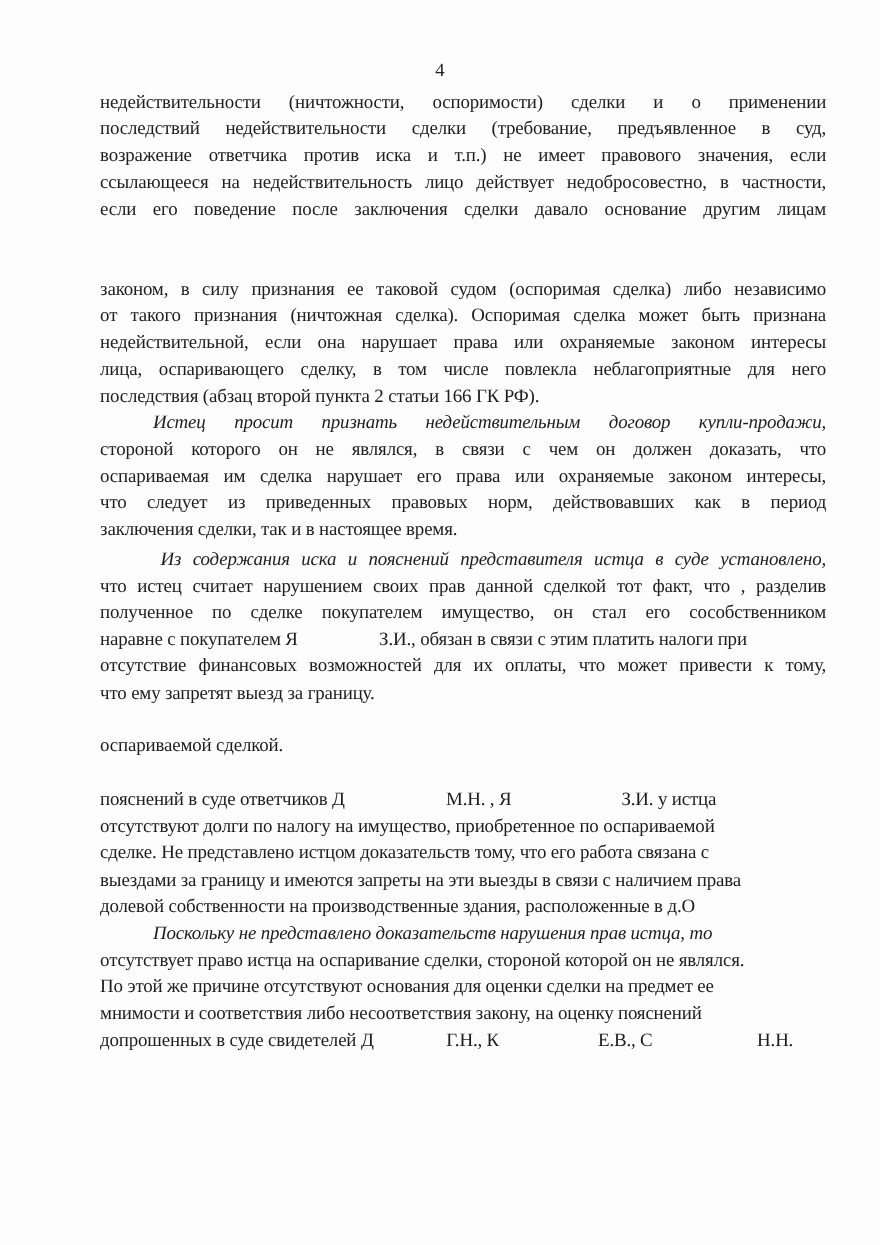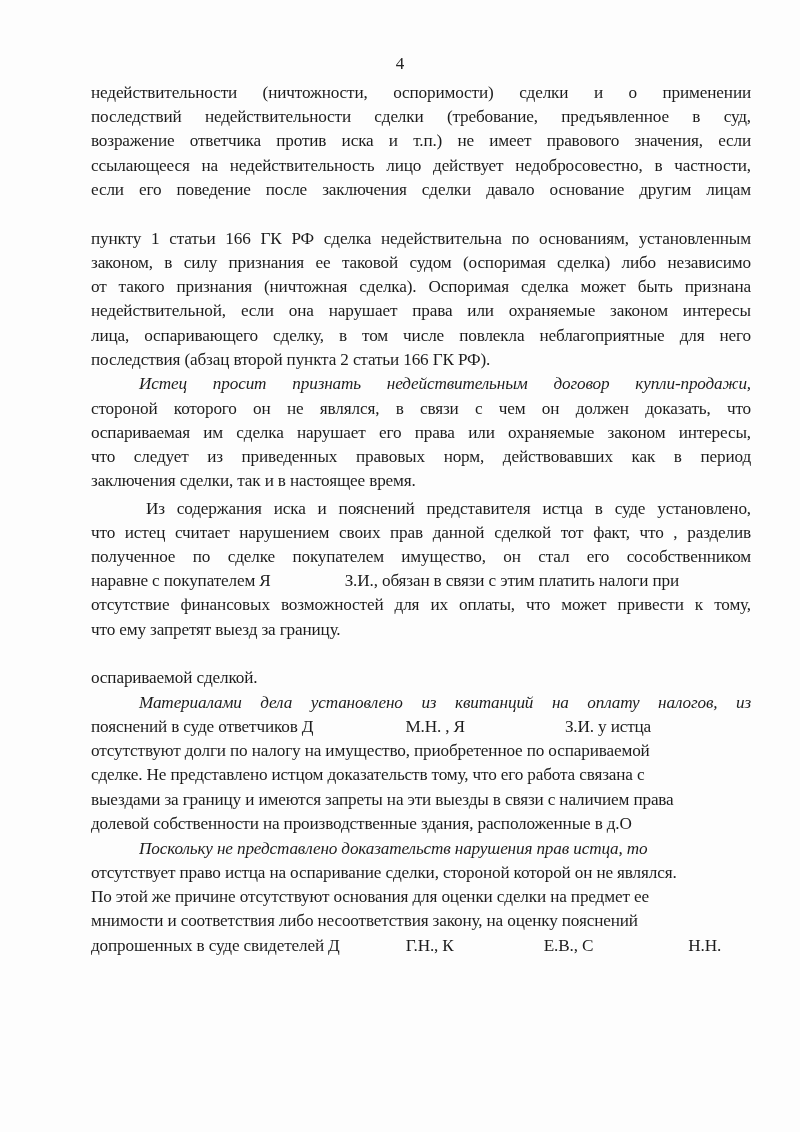--- a/index.html
+++ b/index.html
@@ -20,37 +20,36 @@
   .line {
     position: absolute; left: 75px; width: 660px;
     font-size: 17.2px; line-height: 22px; white-space: nowrap;
     text-align: justify; text-align-last: justify;
     letter-spacing: -0.15px;
     color: #1c1c1c;
     margin-left: 16px;
   }
   .line.last { text-align-last: left; }
   .line.indent { left: 123px; width: 612px; font-style: italic; }
-  .line.indent-more { left: 130px; width: 605px; }
+  .line.indent-more { left: 130px; width: 605px; font-style: italic; }
   .line.clip { width: 660px; overflow: hidden; text-align-last: left; }
   .gap { display: inline-block; }
 </style>
 </head>
 <body>
 
 <div class="page">
 
   <div class="page-number">4</div>
 
   <div class="line" style="top:82px">недействительности (ничтожности, оспоримости) сделки и о применении</div>
   <div class="line" style="top:106px">последствий недействительности сделки (требование, предъявленное в суд,</div>
   <div class="line" style="top:130px">возражение ответчика против иска и т.п.) не имеет правового значения, если</div>
   <div class="line" style="top:155px">ссылающееся на недействительность лицо действует недобросовестно, в частности,</div>
   <div class="line" style="top:179px">если его поведение после заключения сделки давало основание другим лицам</div>
-  <div class="line" style="top:228px">пункту 1 статьи 166 ГК РФ сделка недействительна по основаниям, установленным</div>
   <div class="line" style="top:252px">законом, в силу признания ее таковой судом (оспоримая сделка) либо независимо</div>
   <div class="line" style="top:276px">от такого признания (ничтожная сделка). Оспоримая сделка может быть признана</div>
   <div class="line" style="top:300px">недействительной, если она нарушает права или охраняемые законом интересы</div>
   <div class="line" style="top:325px">лица, оспаривающего сделку, в том числе повлекла неблагоприятные для него</div>
   <div class="line last" style="top:349px">последствия (абзац второй пункта 2 статьи 166 ГК РФ).</div>
 
   <div class="line indent" style="top:373px">Истец просит признать недействительным  договор купли-продажи,</div>
   <div class="line" style="top:398px">стороной которого он не являлся, в связи с чем он должен доказать, что</div>
   <div class="line" style="top:422px">оспариваемая им сделка  нарушает его права или охраняемые законом интересы,</div>
   <div class="line" style="top:446px">что  следует из приведенных правовых норм, действовавших как в период</div>
@@ -60,21 +59,20 @@
   <div class="line" style="top:522px">что истец считает нарушением своих прав данной сделкой тот факт, что ,  разделив</div>
   <div class="line" style="top:546px">полученное  по сделке  покупателем имущество,  он стал его сособственником</div>
   <div class="line last" style="top:570px">
     <span>наравне с покупателем Я</span><span class="gap" style="width:74px"></span><span>З.И., обязан в связи с этим платить налоги при</span>
   </div>
   <div class="line last" style="top:619px">что ему запретят выезд за границу.</div>
   <div class="line" style="top:594px">отсутствие  финансовых возможностей для их оплаты, что может привести к тому,</div>
 
   <div class="line last" style="top:667px">оспариваемой сделкой.</div>
 
-  <div class="line indent" style="top:692px">Материалами дела установлено из квитанций на оплату налогов, из</div>
   <div class="line last" style="top:716px">
     <span>пояснений в суде ответчиков Д</span><span class="gap" style="width:92px"></span><span>М.Н. , Я</span><span class="gap" style="width:100px"></span><span>З.И. у истца</span>
   </div>
   <div class="line clip" style="top:740px">отсутствуют долги по налогу на имущество, приобретенное по оспариваемой</div>
   <div class="line clip" style="top:764px">сделке. Не представлено истцом доказательств тому, что его работа связана с</div>
   <div class="line clip" style="top:789px">выездами за границу и  имеются запреты на эти выезды в  связи с наличием права</div>
   <div class="line last" style="top:813px">долевой собственности на  производственные здания, расположенные в д.О</div>
 
   <div class="line indent clip" style="top:838px; width:612px">Поскольку не представлено доказательств нарушения прав истца, то</div>
   <div class="line clip" style="top:862px">отсутствует право истца на оспаривание сделки, стороной которой он не являлся.</div>

